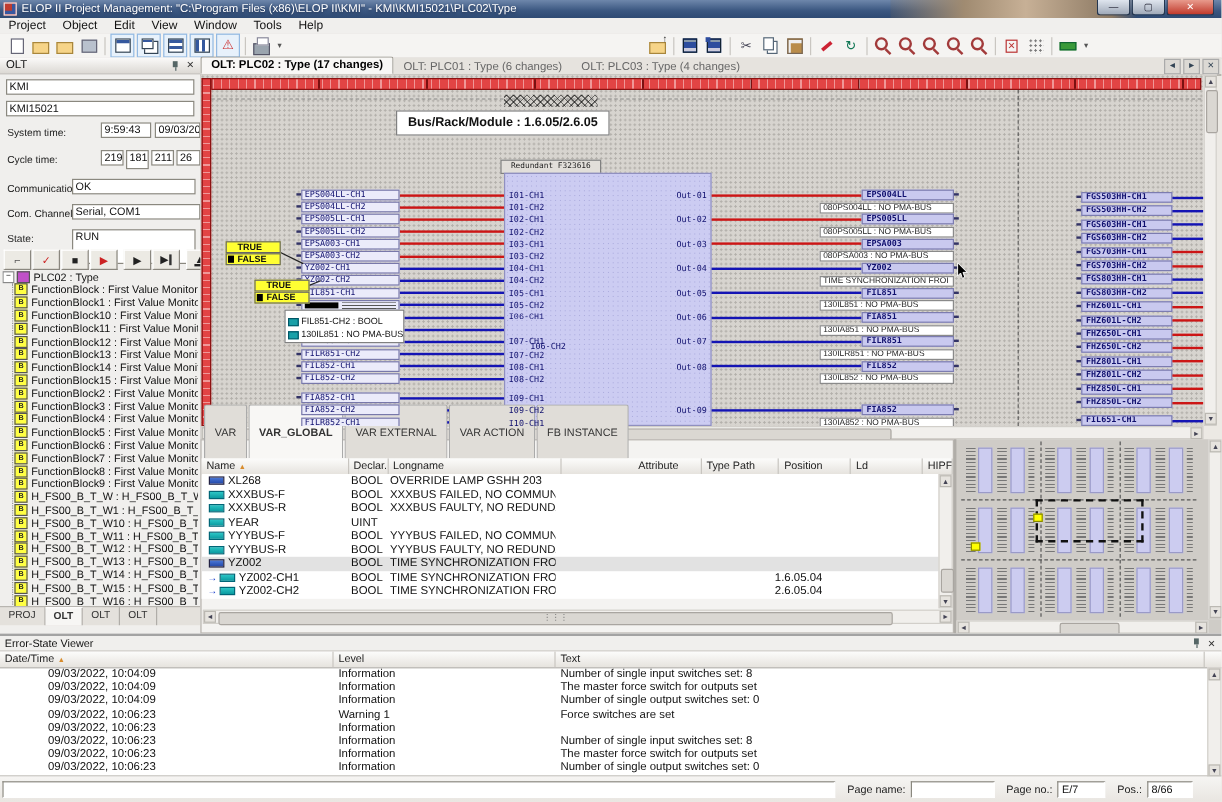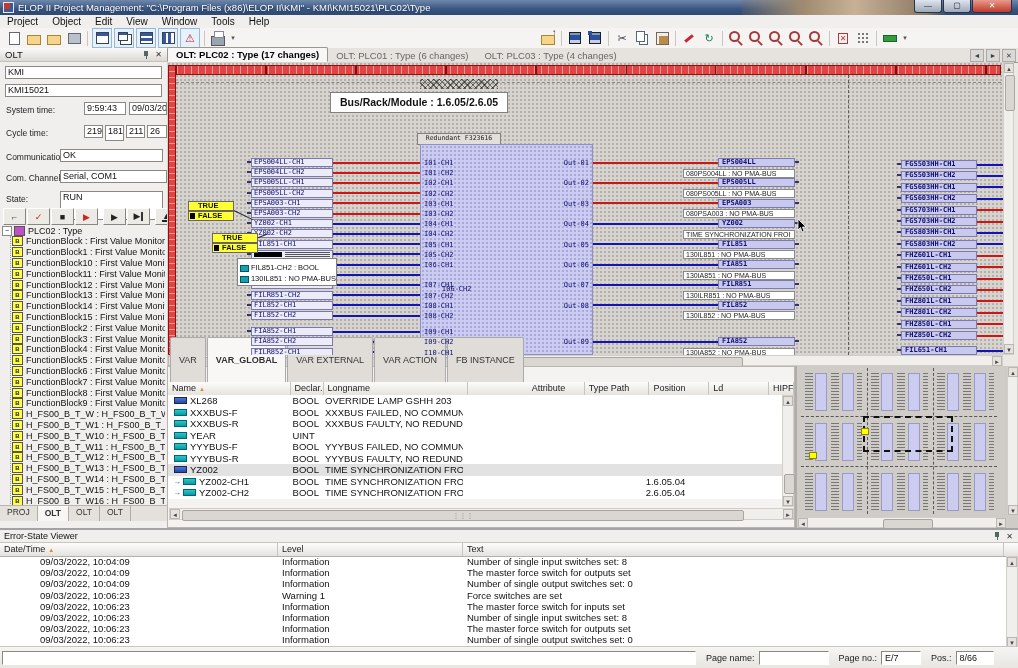--- a/index.html
+++ b/index.html
@@ -916,21 +916,20 @@
         <div class="ecell" style="width: 541px;">Number of single output switches set: 0</div>
       </div>
       <div class="erow">
         <div class="ecell date" style="width: 278px;">09/03/2022, 10:06:23</div>
         <div class="ecell" style="width: 185px;">Warning 1</div>
         <div class="ecell" style="width: 541px;">Force switches are set</div>
       </div>
       <div class="erow">
         <div class="ecell date" style="width: 278px;">09/03/2022, 10:06:23</div>
         <div class="ecell" style="width: 185px;">Information</div>
-        <div class="ecell" style="width: 541px;">The master force switch for inputs set</div>
       </div>
       <div class="erow">
         <div class="ecell date" style="width: 278px;">09/03/2022, 10:06:23</div>
         <div class="ecell" style="width: 185px;">Information</div>
         <div class="ecell" style="width: 541px;">Number of single input switches set: 8</div>
       </div>
       <div class="erow">
         <div class="ecell date" style="width: 278px;">09/03/2022, 10:06:23</div>
         <div class="ecell" style="width: 185px;">Information</div>
         <div class="ecell" style="width: 541px;">The master force switch for outputs set</div>

